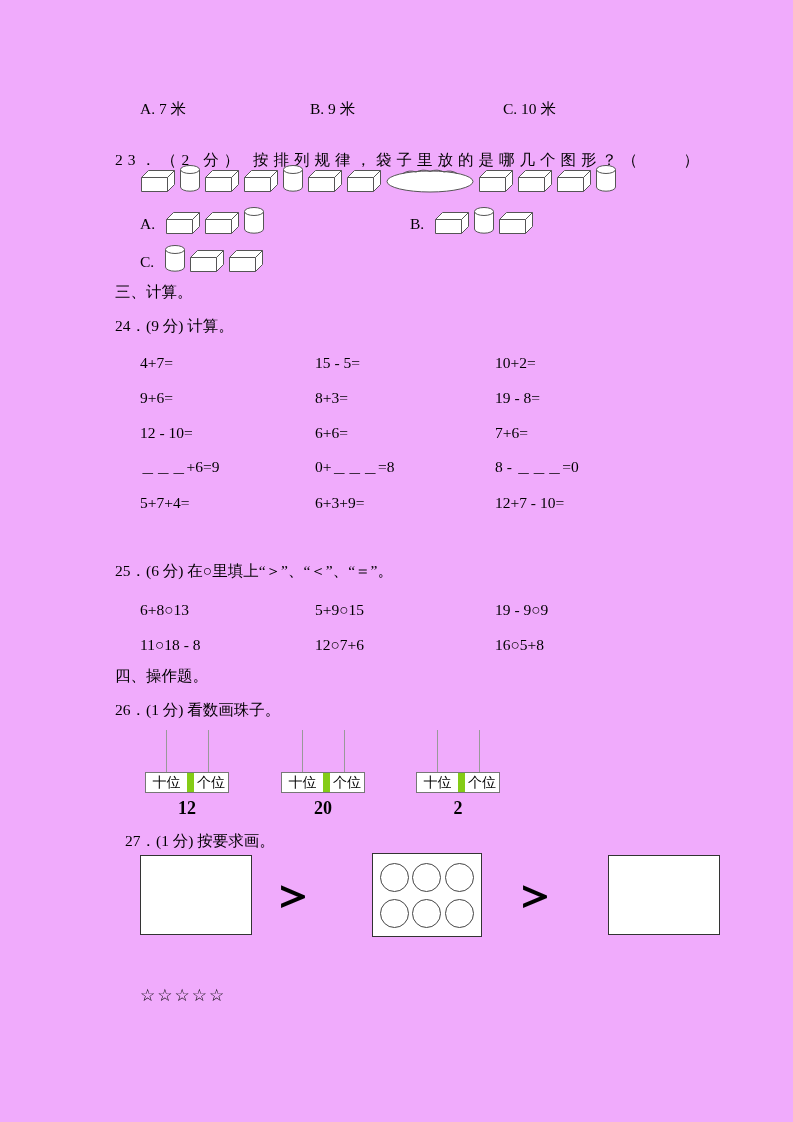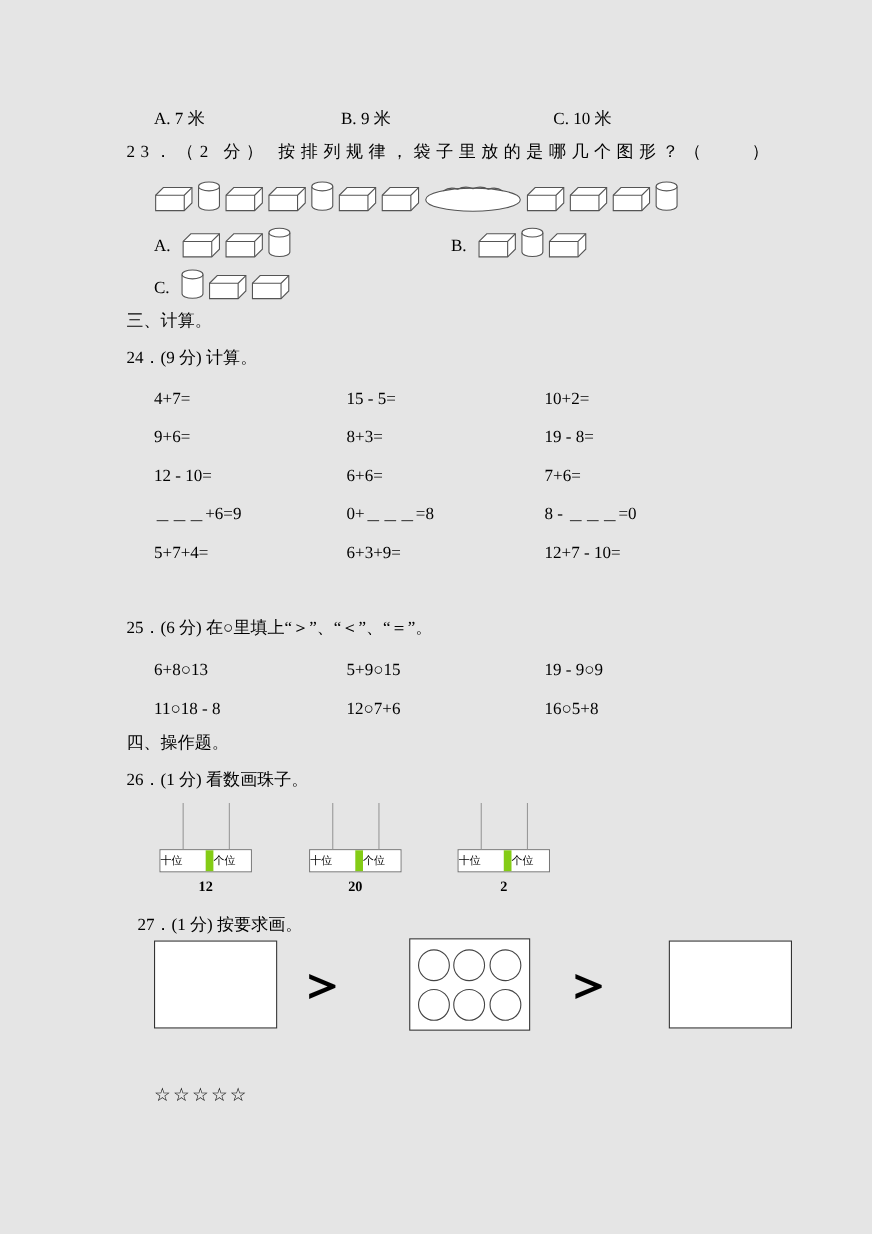--- a/index.html
+++ b/index.html
@@ -1,32 +1,32 @@
 <!DOCTYPE html>
 <html><head>
 <meta charset="utf-8">
 <style>
   *{box-sizing:border-box}
   html,body{margin:0;padding:0;background:#fff}
-  .page{position:relative;width:793px;height:1122px;background:#e5e5e5;overflow:hidden;
+  .page{position:relative;width:793px;height:1122px;background:#f0abfc;overflow:hidden;
         font-family:"Liberation Serif","DejaVu Serif",serif;font-size:15.5px;color:#000}
   .abs{position:absolute;white-space:pre;line-height:1.2}
   .spread{letter-spacing:5px}
   .shape-row{position:absolute;display:flex;align-items:flex-end;gap:3px}
   .shape{display:inline-block;line-height:0}
   .opt-label{margin-right:7px;line-height:1;transform:translateY(-4px)}
   .grid3{position:absolute;display:grid;grid-template-columns:175px 180px 200px;grid-auto-rows:35px;align-items:center}
   .calc-cell{white-space:pre}
   .pv-group{position:absolute;width:84px}
   .sticks{height:42px;display:flex;justify-content:space-around}
   .stick{width:1px;background:#999}
   .pv-table{display:flex;border:1px solid #777;width:84px}
-  .pv-cell{width:41px;height:19px;font-size:10px;text-align:left;line-height:19px;background:#fff}
+  .pv-cell{width:41px;height:19px;font-size:14px;text-align:center;line-height:19px;background:#fff}
   .pv-cell + .pv-cell{border-left:7px solid #84cc16}
-  .pv-num{text-align:center;margin-top:5px;font-weight:bold;font-size:13px}
+  .pv-num{text-align:center;margin-top:5px;font-weight:bold;font-size:18px}
   .q27-row{position:absolute;left:140px;top:853px;display:flex;align-items:center}
   .q27-rect{width:112px;height:80px;border:1.5px solid #333;background:#fff}
   .q27-mid{width:110px;height:84px;border:1.5px solid #333;background:#fff;display:grid;
            grid-template-columns:repeat(3,1fr);grid-template-rows:repeat(2,1fr);
            align-items:center;justify-items:center;padding:5px}
   .q27-circle{width:29px;height:29px;border:1px solid #444;border-radius:50%;background:#fff}
   .gt{font-size:46px;font-weight:bold;line-height:1;font-family:"Liberation Serif",serif}
   .gt1{margin-left:18px}
   .gt2{margin-left:30px}
   .sp1{margin-left:56px}
@@ -36,21 +36,21 @@
 </style>
 </head>
 <body>
 
 <div class="page">
 
   <div class="abs" style="left:140px;top:100px">A. 7 米</div>
   <div class="abs" style="left:310px;top:100px">B. 9 米</div>
   <div class="abs" style="left:503px;top:100px">C. 10 米</div>
 
-  <div class="abs spread" style="left:115px;top:130px">23．（2 分） 按排列规律，袋子里放的是哪几个图形？（　　）</div>
+  <div class="abs spread" style="left:115px;top:151px">23．（2 分） 按排列规律，袋子里放的是哪几个图形？（　　）</div>
 
   <div class="shape-row" style="left:140px;top:164px">
       <span class="shape"><svg width="36" height="24" viewBox="0 0 36 24">
           <path d="M1.5,8.5 L8.5,1.5 L34.5,1.5 L34.5,15.5 L27.5,22.5 L1.5,22.5 Z" fill="#fff" stroke="#555" stroke-width="1"></path>
           <path d="M1.5,8.5 L27.5,8.5 L27.5,22.5 M27.5,8.5 L34.5,1.5" fill="none" stroke="#555" stroke-width="1"></path>
         </svg></span>
       <span class="shape"><svg width="22" height="29" viewBox="0 0 22 29">
           <path d="M1.5,5.5 L1.5,23 A9.5,4.2 0 0 0 20.5,23 L20.5,5.5" fill="#fff" stroke="#555" stroke-width="1"></path>
           <ellipse cx="11" cy="5.5" rx="9.5" ry="4" fill="#fff" stroke="#555" stroke-width="1"></ellipse>
         </svg></span>

